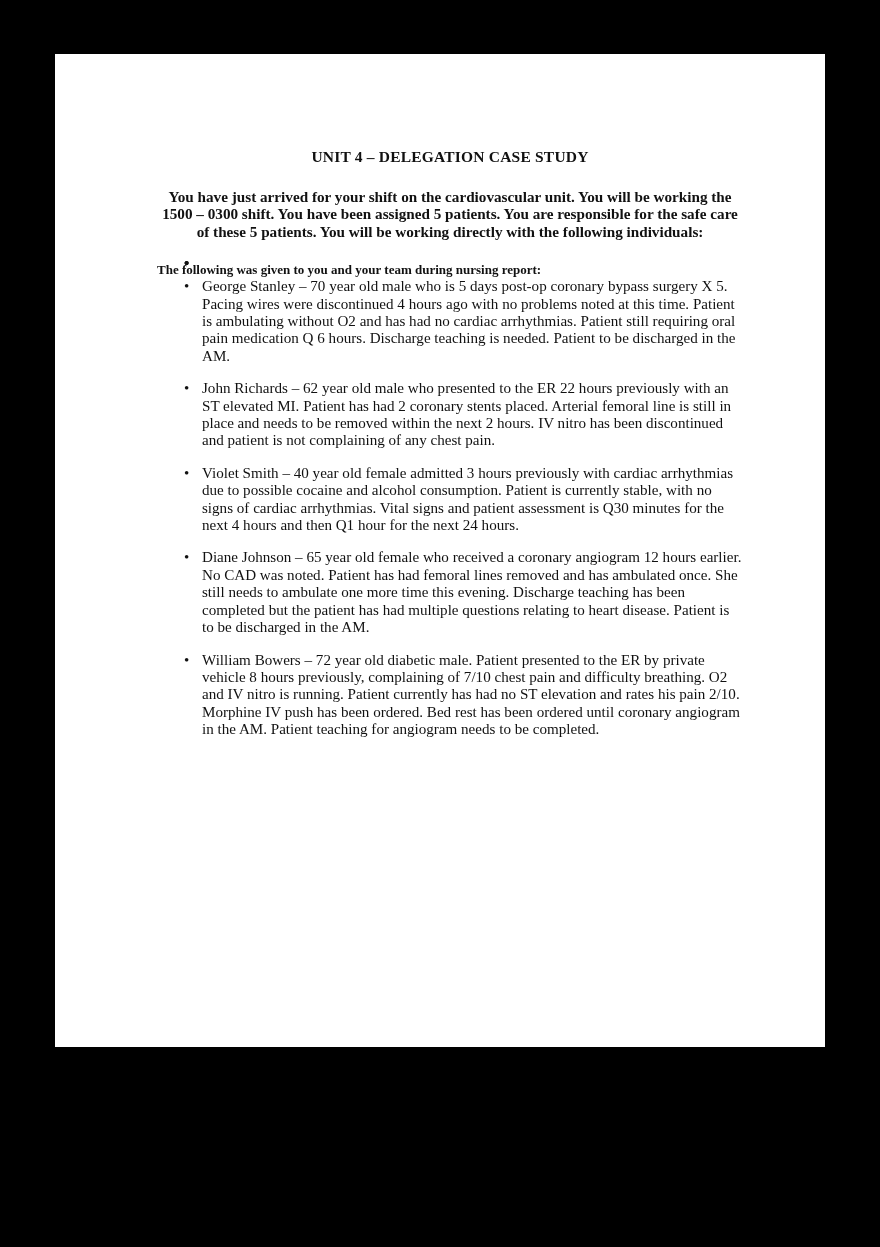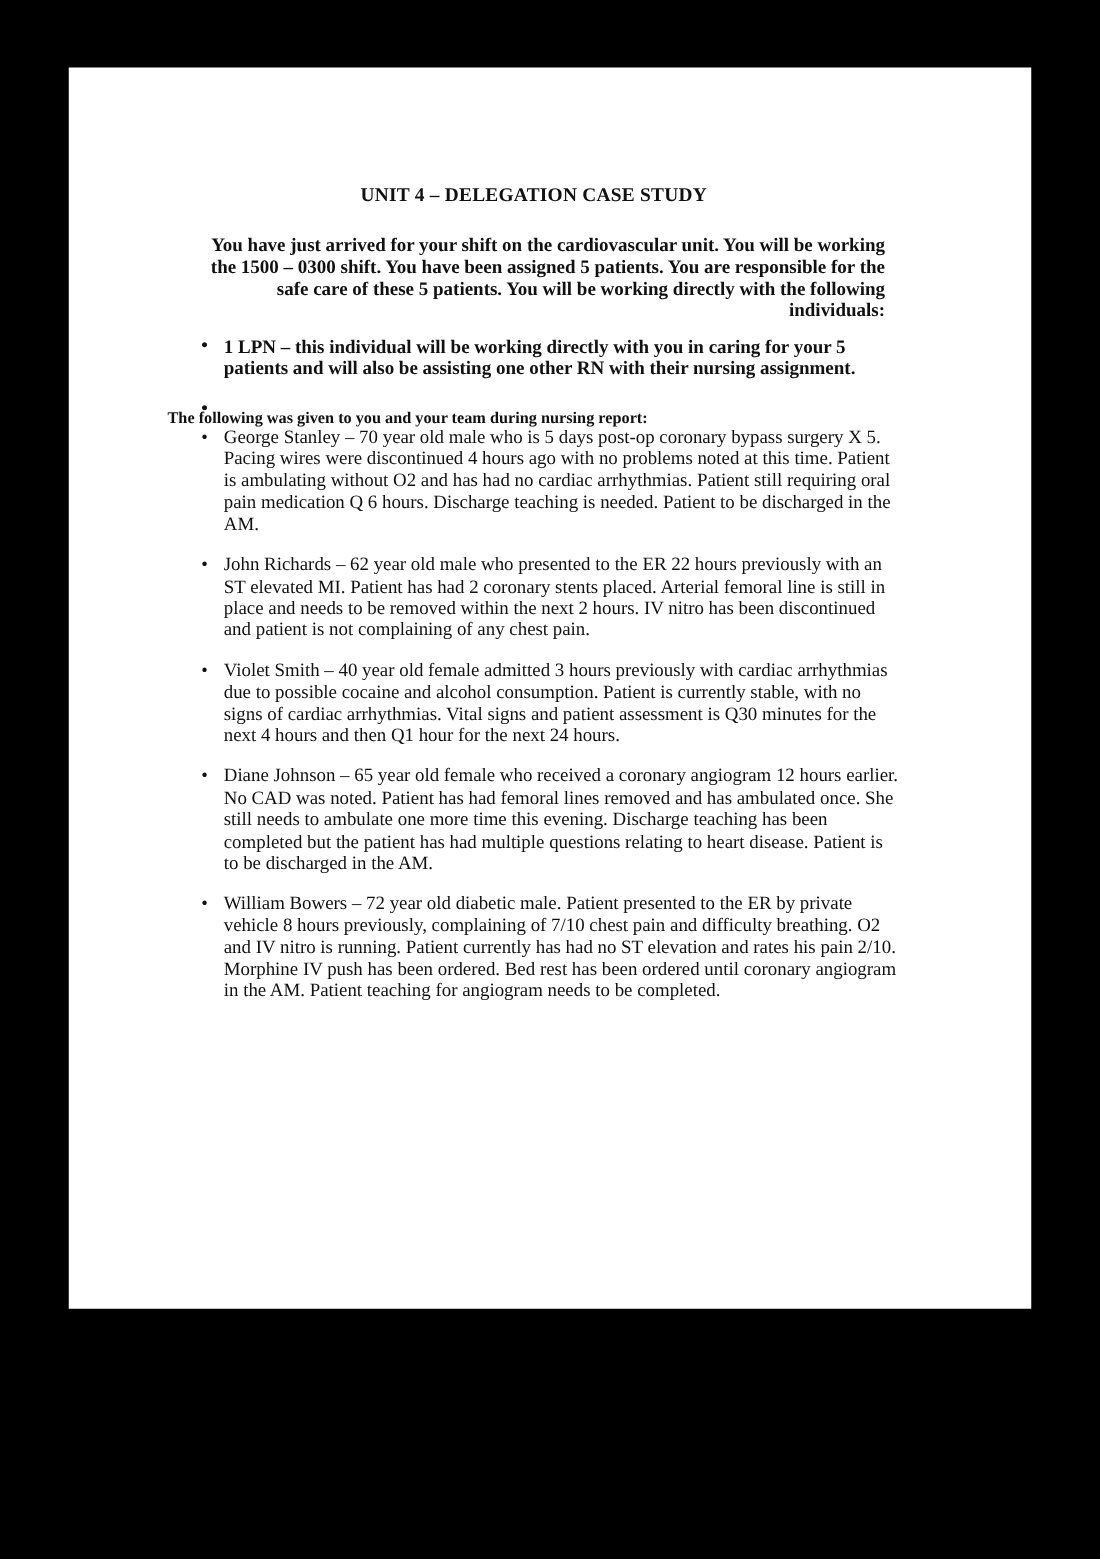--- a/index.html
+++ b/index.html
@@ -17,39 +17,39 @@
     position: absolute;
     left: 55px;
     top: 54px;
     width: 770px;
     height: 993px;
     background: #ffffff;
     overflow: hidden;
   }
   .content {
     position: absolute;
-    left: 79px;
+    left: 102px;
     top: 94px;
     width: 586px;
   }
   .doc-title {
     text-align: center;
     font-weight: bold;
     font-size: 15.5px;
     letter-spacing: 0.2px;
     margin: 0 0 22px 0;
     color: #111111;
   }
   .para-bold {
     font-weight: bold;
     font-size: 15.2px;
     line-height: 17.3px;
-    margin: 12px;
+    margin: 0;
     color: #111111;
-    text-align: right;
+    text-align: center;
   }
   .lead-in {
     font-weight: bold;
     font-size: 13px;
     line-height: 17.3px;
     margin: 21px 0 0 0;
     color: #111111;
   }
   ul.bullets {
     list-style: none;
@@ -103,21 +103,21 @@
 
 <div id="page">
   <div class="content">
 
     <h1 class="doc-title">UNIT 4 – DELEGATION CASE STUDY</h1>
 
     <p class="para-bold">You have just arrived for your shift on the cardiovascular unit.  You will be working the 1500 – 0300 shift.  You have been assigned 5 patients.  You are responsible for the safe care of these 5 patients.  You will be working directly with the following individuals:</p>
 
     <ul class="bullets staff-list">
       <li>
-        <span class="dot">•</span><span>1 LPN – this individual will be working directly with you in caring for your 5 patients and will also be assisting one other RN with their nursing assignment.</span>
+        <span class="dot">•</span>
       </li>
       <li>
         <span class="dot">•</span>
       </li>
     </ul>
 
     <p class="lead-in">The following was given to you and your team during nursing report:</p>
 
     <ul class="bullets patient-list">
       <li>

